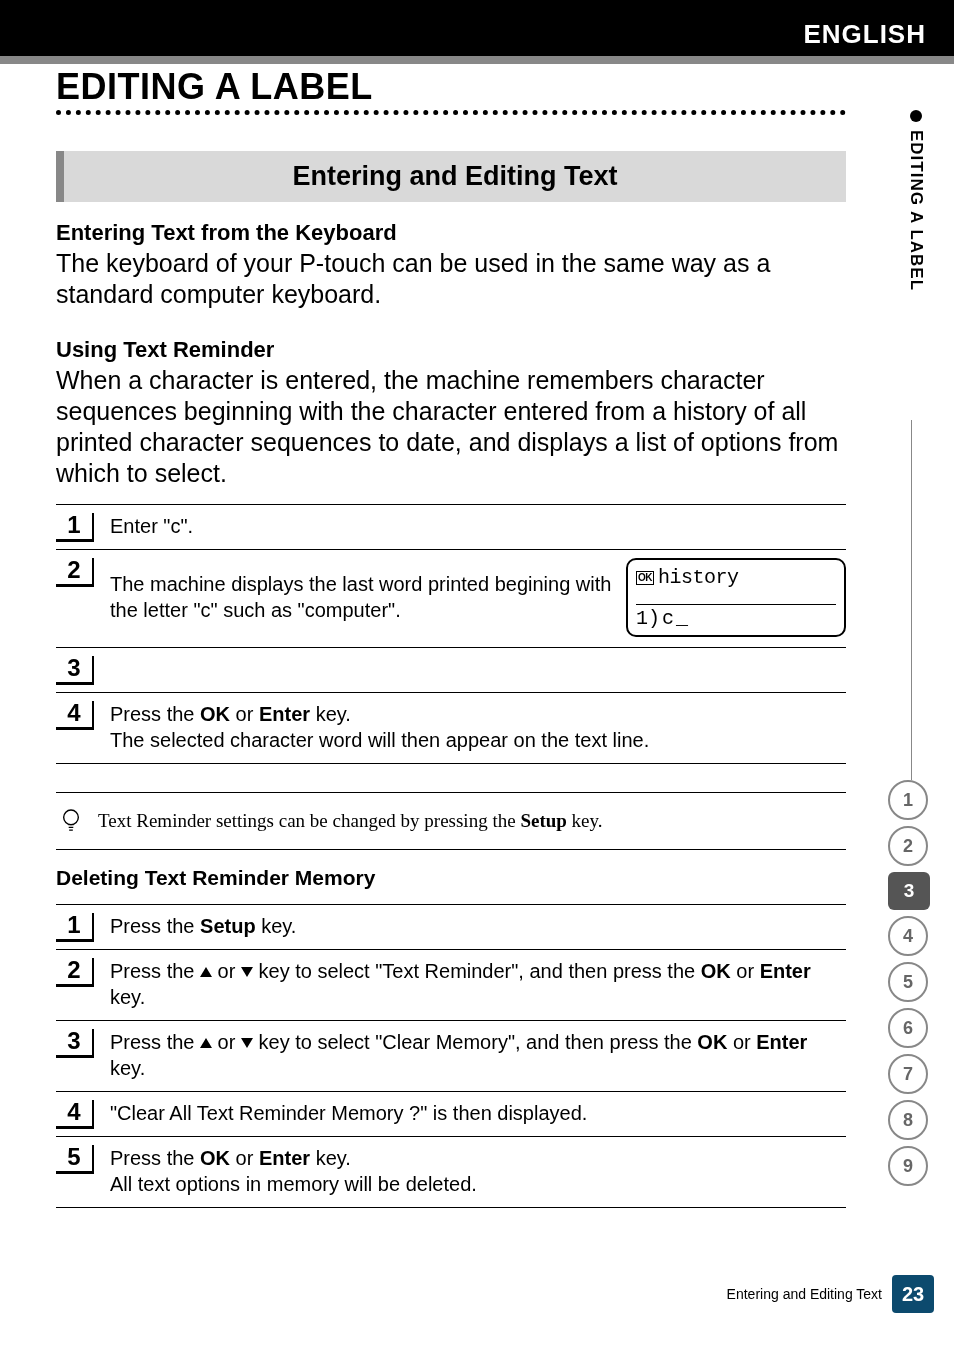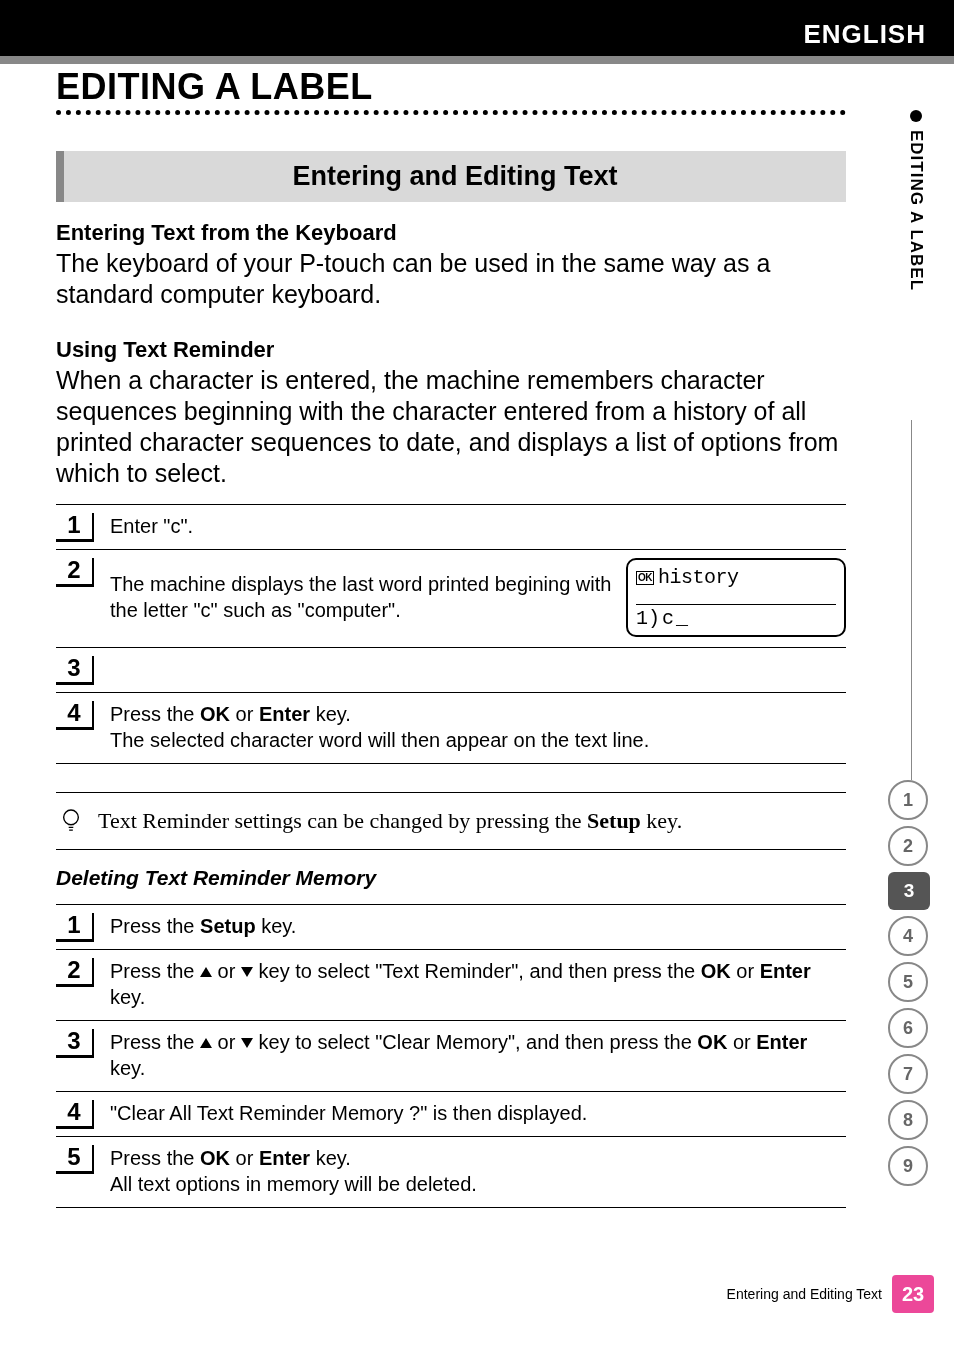--- a/index.html
+++ b/index.html
@@ -22,37 +22,37 @@
   .step-body { flex: 1; padding-left: 16px; font-size: 20px; line-height: 1.3; }
   .step-body-row { display: flex; gap: 14px; align-items: center; }
   .step-text { flex: 1; }
   .lcd { flex: 0 0 220px; border: 2px solid #000; border-radius: 10px; padding: 6px 8px 4px 8px; font-family: "Courier New", monospace; font-size: 20px; line-height: 1.2; }
   .lcd .line1 { display: flex; align-items: center; gap: 4px; font-weight: 400; letter-spacing: -0.5px; }
   .lcd .ok { border: 1.5px solid #000; font-size: 10px; padding: 0 1px; font-family: Arial; font-weight: 700; }
   .lcd .line2 { border-top: 1px solid #000; margin-top: 14px; padding-top: 2px; display: flex; align-items: center; gap: 2px; }
   .tri { display: inline-block; width: 0; height: 0; vertical-align: middle; }
   .tri.up { border-left: 6px solid transparent; border-right: 6px solid transparent; border-bottom: 10px solid #000; }
   .tri.down { border-left: 6px solid transparent; border-right: 6px solid transparent; border-top: 10px solid #000; }
-  .note-box { border-top: 1px solid #000; border-bottom: 1px solid #000; margin-top: 28px; padding: 14px 4px; display: flex; align-items: center; gap: 16px; font-size: 22px; font-family: "Times New Roman", serif; }
+  .note-box { border-top: 1px solid #000; border-bottom: 1px solid #000; margin-top: 28px; padding: 14px 4px; display: flex; align-items: center; gap: 16px; font-size: 19px; font-family: "Times New Roman", serif; }
   .bulb { flex: 0 0 22px; }
-  .subhead { font-size: 21px; font-weight: 700; margin-top: 16px; font-style: italic; }
+  .subhead { font-size: 21px; font-weight: 700; margin-top: 16px; }
 
   
   .side-tab { position: absolute; right: 28px; top: 110px; writing-mode: vertical-rl; font-size: 17px; font-weight: 700; letter-spacing: 1px; display: flex; align-items: center; gap: 8px; }
   .side-dot { width: 12px; height: 12px; background: #000; border-radius: 50%; display: inline-block; }
 
   
   .index-col { position: absolute; right: 20px; top: 780px; width: 46px; }
   .circle { width: 40px; height: 40px; border: 2px solid #888; border-radius: 50%; display: flex; align-items: center; justify-content: center; font-weight: 900; font-family: "Arial Black", Arial; font-size: 18px; color: #666; background: #fff; margin-bottom: 6px; }
   .square { width: 42px; height: 38px; background: #555; color: #fff; border-radius: 6px; display: flex; align-items: center; justify-content: center; font-weight: 900; font-size: 19px; font-family: "Arial Black", Arial; margin-bottom: 6px; }
 
   
   .footer { position: absolute; bottom: 44px; right: 20px; display: flex; align-items: center; gap: 10px; }
   .footer .ftxt { font-size: 14px; }
-  .footer .pnum { background: #ec4899; color: #fff; font-weight: 900; width: 42px; height: 38px; display: flex; align-items: center; justify-content: center; border-radius: 4px; font-size: 20px; font-family: "Arial Black", Arial; }
+  .footer .pnum { background: #0c4a6e; color: #fff; font-weight: 900; width: 42px; height: 38px; display: flex; align-items: center; justify-content: center; border-radius: 4px; font-size: 20px; font-family: "Arial Black", Arial; }
   .vline { position: absolute; right: 42px; top: 420px; width: 1px; height: 360px; background: #888; }
 </style>
 </head>
 <body>
 
 <div class="page">
   <div class="top-bar">
     <span>ENGLISH</span>
   </div>
   <div class="top-sub"></div>

